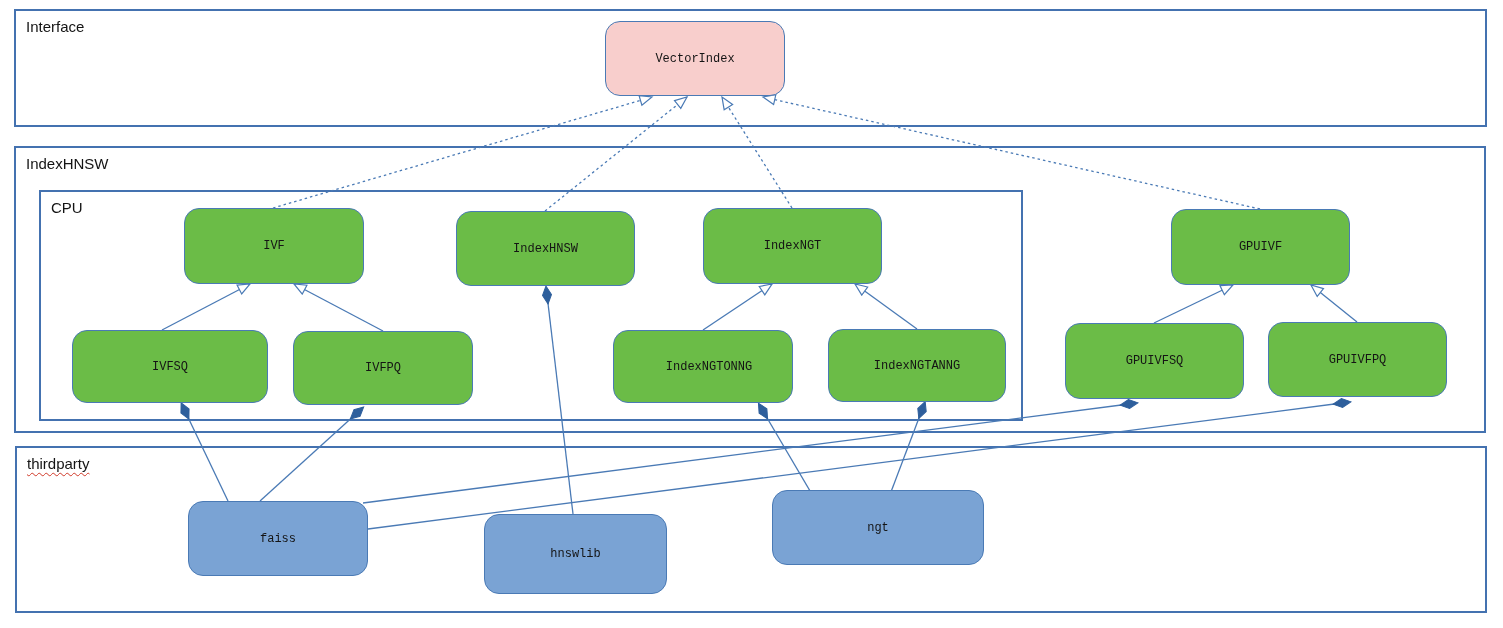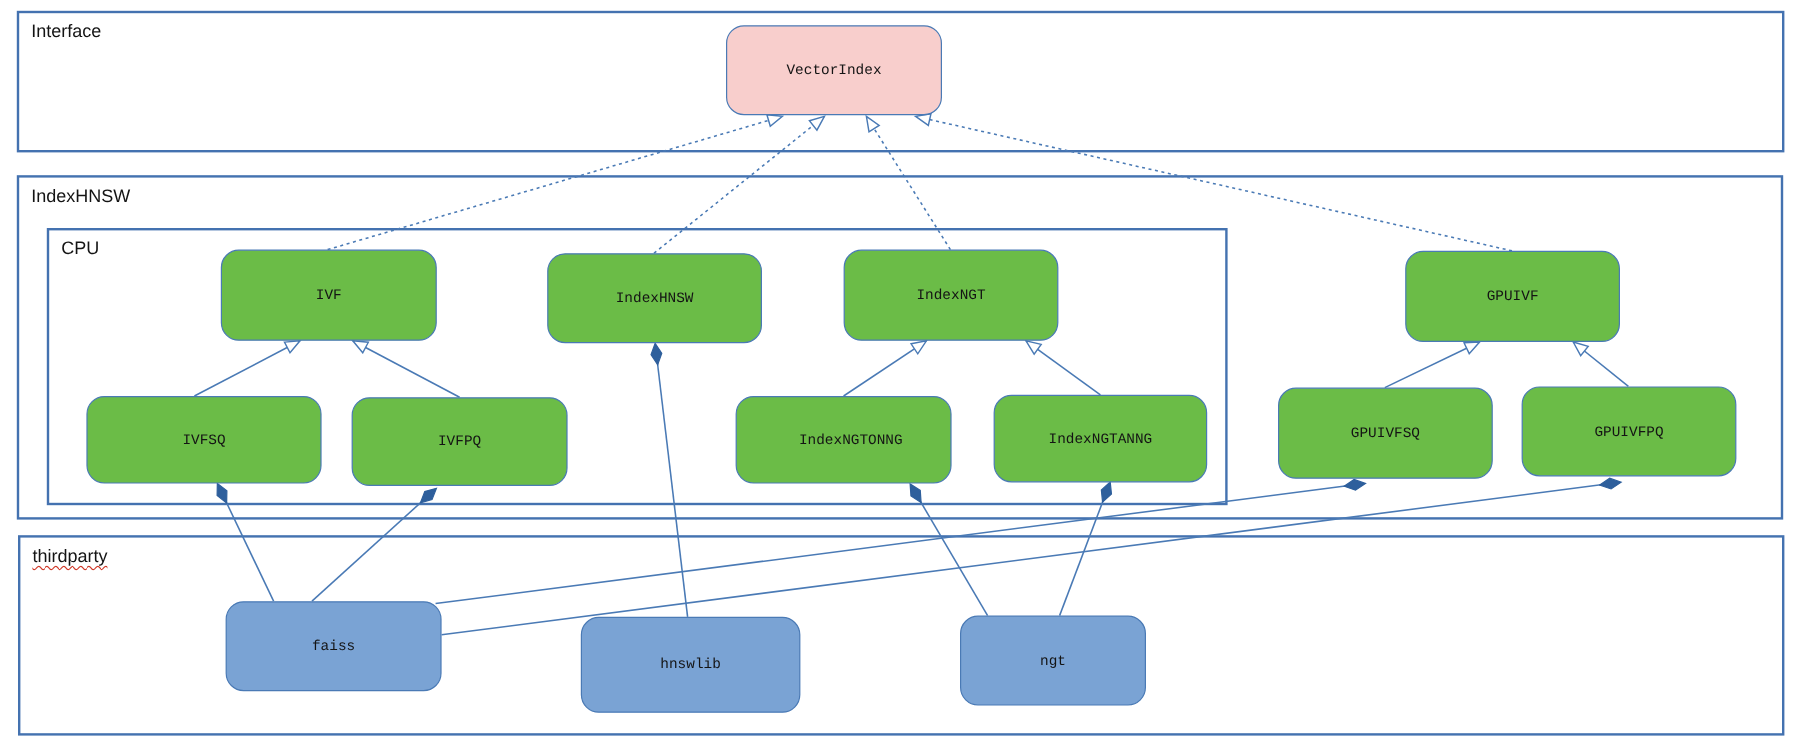--- a/index.html
+++ b/index.html
@@ -166,17 +166,17 @@
   </div>
 
   <div class="node blue" style="left:188px; top:501px; width:180px; height:75px;">
     <span>faiss</span>
   </div>
 
   <div class="node blue" style="left:484px; top:514px; width:183px; height:80px;">
     <span>hnswlib</span>
   </div>
 
-  <div class="node blue" style="left:772px; top:513px; width:155px; height:75px;margin-left:28px;">
+  <div class="node blue" style="left:772px; top:490px; width:212px; height:75px;">
     <span>ngt</span>
   </div>
 
 </div>
 
 </body></html>

